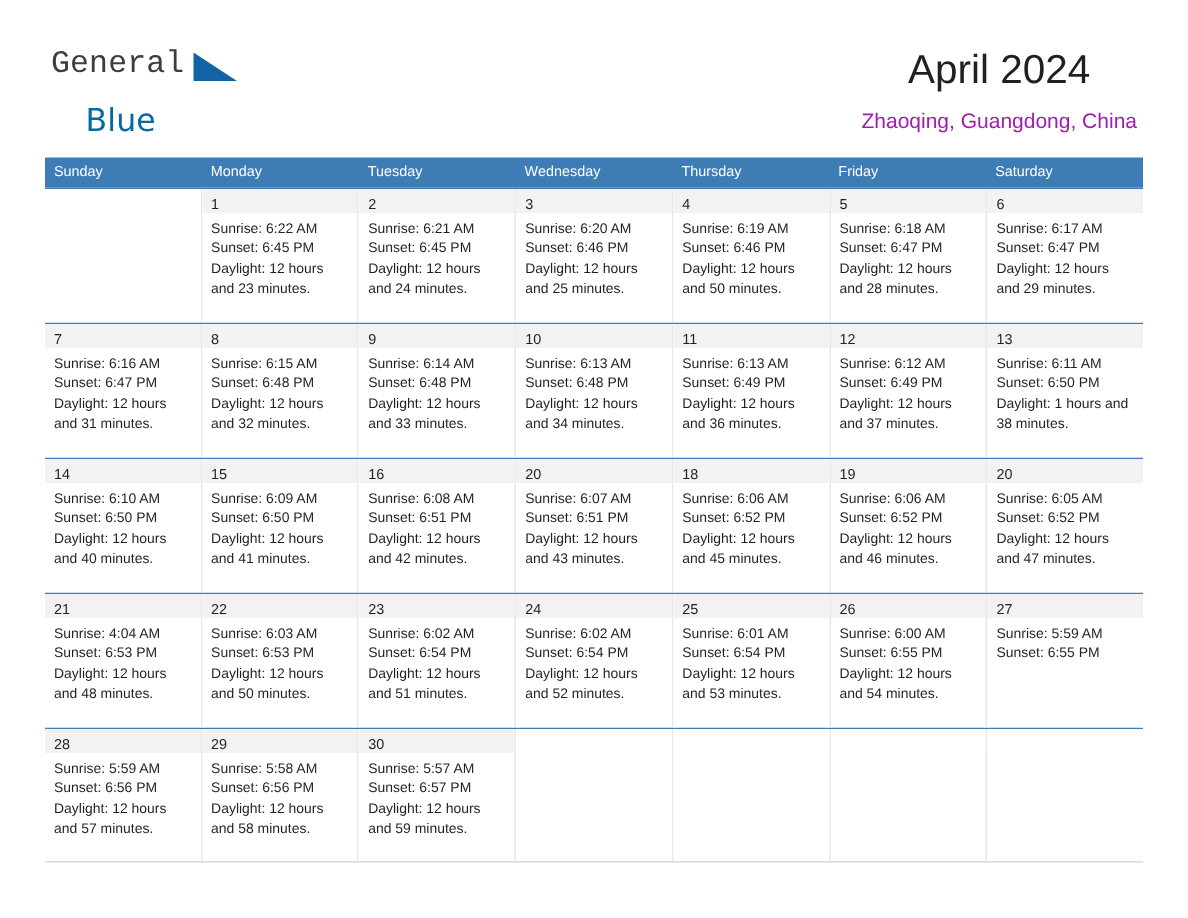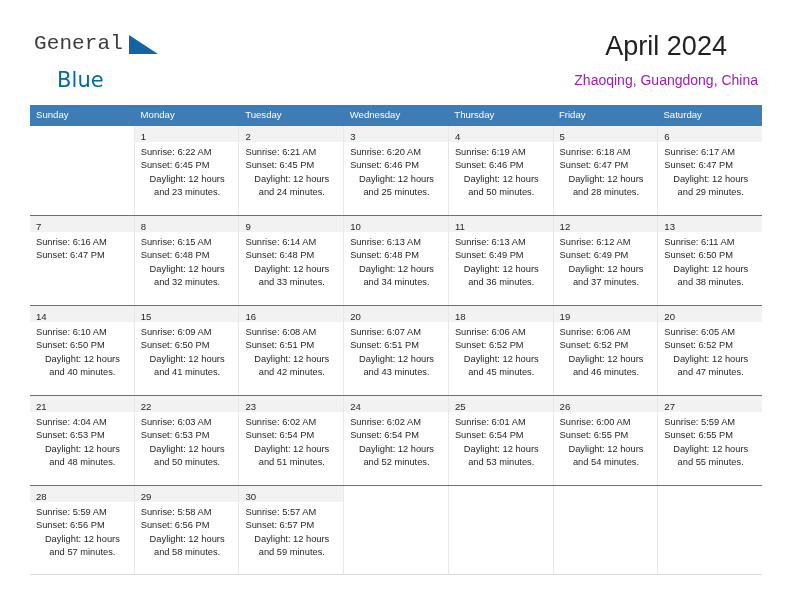--- a/index.html
+++ b/index.html
@@ -110,21 +110,20 @@
     padding: 4px 5px 0 6px;
   }
   .details div {
     font-size: 9.3px;
     line-height: 13.4px;
     color: #231f20;
     white-space: nowrap;
   }
   .details .daylight {
     white-space: normal;
-    text-align: center;
   }
 </style>
 </head>
 <body>
 
 <div class="page">
 
   <div class="topbar">
 
     <div class="logo">
@@ -204,20 +203,21 @@
               <div class="daylight">Daylight: 12 hours and 29 minutes.</div>
             </div>
           </div>
         </div>
         <div class="week">
           <div class="day">
             <div class="daynum-band"><span class="daynum">7</span></div>
             <div class="details">
               <div class="sunrise">Sunrise: 6:16 AM</div>
               <div class="sunset">Sunset: 6:47 PM</div>
+              <div class="daylight">Daylight: 12 hours and 31 minutes.</div>
             </div>
           </div>
           <div class="day">
             <div class="daynum-band"><span class="daynum">8</span></div>
             <div class="details">
               <div class="sunrise">Sunrise: 6:15 AM</div>
               <div class="sunset">Sunset: 6:48 PM</div>
               <div class="daylight">Daylight: 12 hours and 32 minutes.</div>
             </div>
           </div>
@@ -251,21 +251,21 @@
               <div class="sunrise">Sunrise: 6:12 AM</div>
               <div class="sunset">Sunset: 6:49 PM</div>
               <div class="daylight">Daylight: 12 hours and 37 minutes.</div>
             </div>
           </div>
           <div class="day">
             <div class="daynum-band"><span class="daynum">13</span></div>
             <div class="details">
               <div class="sunrise">Sunrise: 6:11 AM</div>
               <div class="sunset">Sunset: 6:50 PM</div>
-              <div class="daylight">Daylight: 12 hours and 38 minutes.</div>
+              <div class="daylight">Daylight: 1 hours and 38 minutes.</div>
             </div>
           </div>
         </div>
         <div class="week">
           <div class="day">
             <div class="daynum-band"><span class="daynum">14</span></div>
             <div class="details">
               <div class="sunrise">Sunrise: 6:10 AM</div>
               <div class="sunset">Sunset: 6:50 PM</div>
               <div class="daylight">Daylight: 12 hours and 40 minutes.</div>
@@ -367,21 +367,20 @@
               <div class="sunrise">Sunrise: 6:00 AM</div>
               <div class="sunset">Sunset: 6:55 PM</div>
               <div class="daylight">Daylight: 12 hours and 54 minutes.</div>
             </div>
           </div>
           <div class="day">
             <div class="daynum-band"><span class="daynum">27</span></div>
             <div class="details">
               <div class="sunrise">Sunrise: 5:59 AM</div>
               <div class="sunset">Sunset: 6:55 PM</div>
-              <div class="daylight">Daylight: 12 hours and 55 minutes.</div>
             </div>
           </div>
         </div>
         <div class="week">
           <div class="day">
             <div class="daynum-band"><span class="daynum">28</span></div>
             <div class="details">
               <div class="sunrise">Sunrise: 5:59 AM</div>
               <div class="sunset">Sunset: 6:56 PM</div>
               <div class="daylight">Daylight: 12 hours and 57 minutes.</div>

